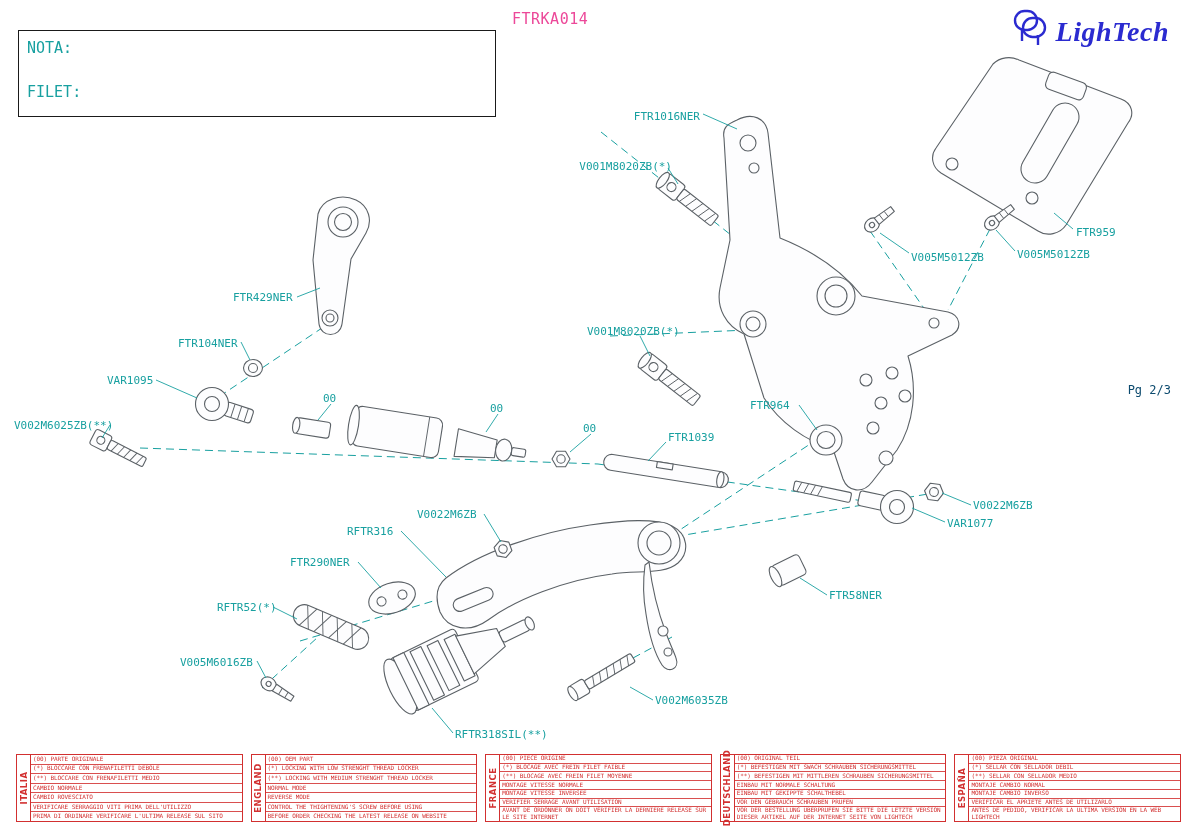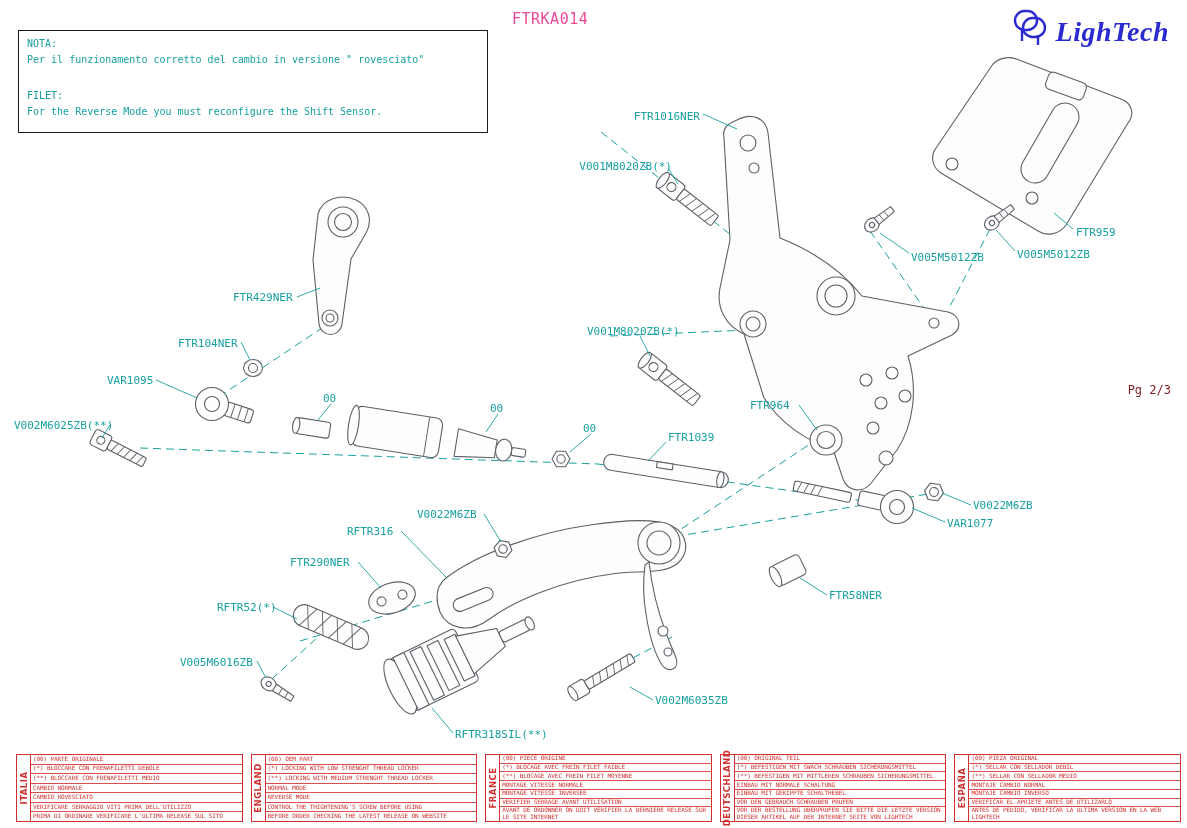--- a/index.html
+++ b/index.html
@@ -6,26 +6,26 @@
   body{
     width:1187px;height:828px;position:relative;background:#ffffff;
     font-family:"DejaVu Sans Mono", monospace;overflow:hidden;
   }
   
   #title{
     position:absolute;left:512px;top:10px;color:#ec4899;
     font-size:15px;letter-spacing:.5px;
   }
   #page-num{
-    position:absolute;right:16px;top:383px;color:#7f1d1d;font-size:12px;
+    position:absolute;right:16px;top:383px;color:#0c4a6e;font-size:12px;
   }
   #note-box{
     position:absolute;left:18px;top:30px;width:452px;
-    border:1.4px solid #1a1a1a;padding:5px 8px 12px 8px;
-    color:#18a0a0;font-size:10px;line-height:1.6;
+    border:1.4px solid #1a1a1a;padding:5px 16px 12px 8px;
+    color:#18a0a0;font-size:15px;line-height:1.6;
   }
   #note-box .gap{height:20px;}
   #logo{
     position:absolute;right:18px;top:8px;display:flex;align-items:flex-end;gap:2px;
   }
   #logo .logo-text{
     font-family:"Liberation Serif", serif;font-style:italic;font-weight:bold;
     font-size:28px;color:#2b2bd0;letter-spacing:.5px;
   }
   
@@ -376,24 +376,22 @@
       <line x1="28" y1="27" x2="28" y2="37"></line>
     </g>
   </svg>
   <span class="logo-text">LighTech</span>
 </div>
 
 <div id="page-num">Pg 2/3</div>
 
 <div id="note-box">
   <div>NOTA:</div>
-  <div>Per il funzionamento corretto del cambio in versione " rovesciato"</div>
   <div class="gap"></div>
   <div>FILET:</div>
-  <div>For the Reverse Mode you must reconfigure the Shift Sensor.</div>
 </div>
 
 <div id="tables">
 
   <div class="lang-table">
     <div class="lang-strip">
         <span>ITALIA</span>
       </div>
     <div class="rows">
       <div class="row">(00) PARTE ORIGINALE</div>

